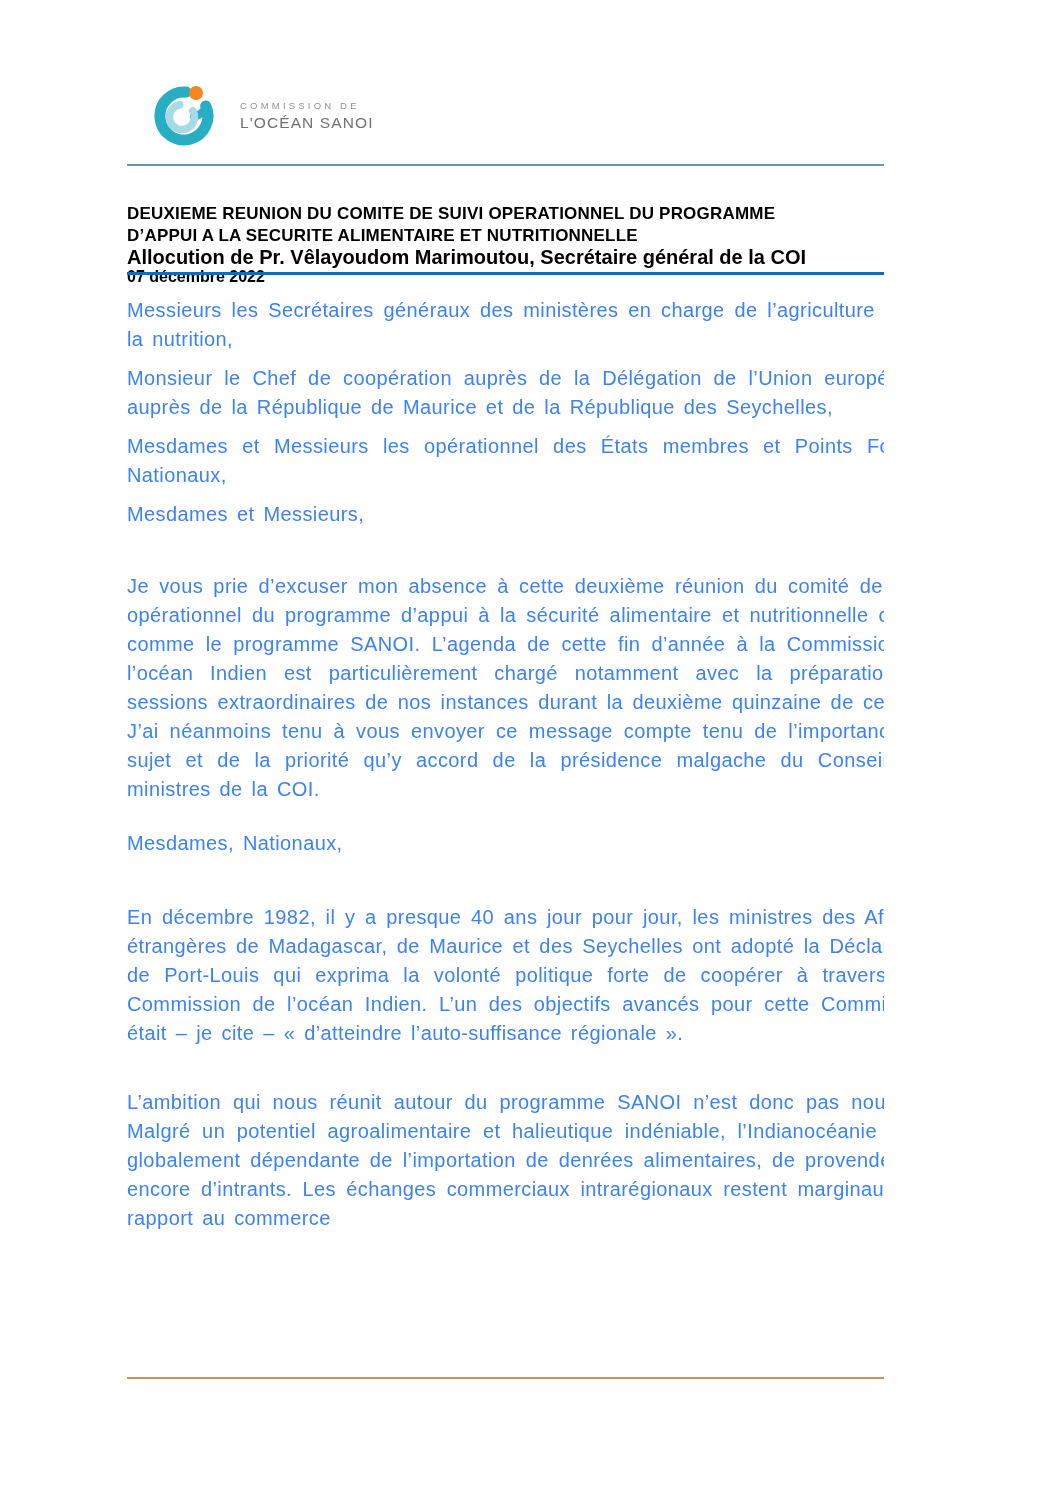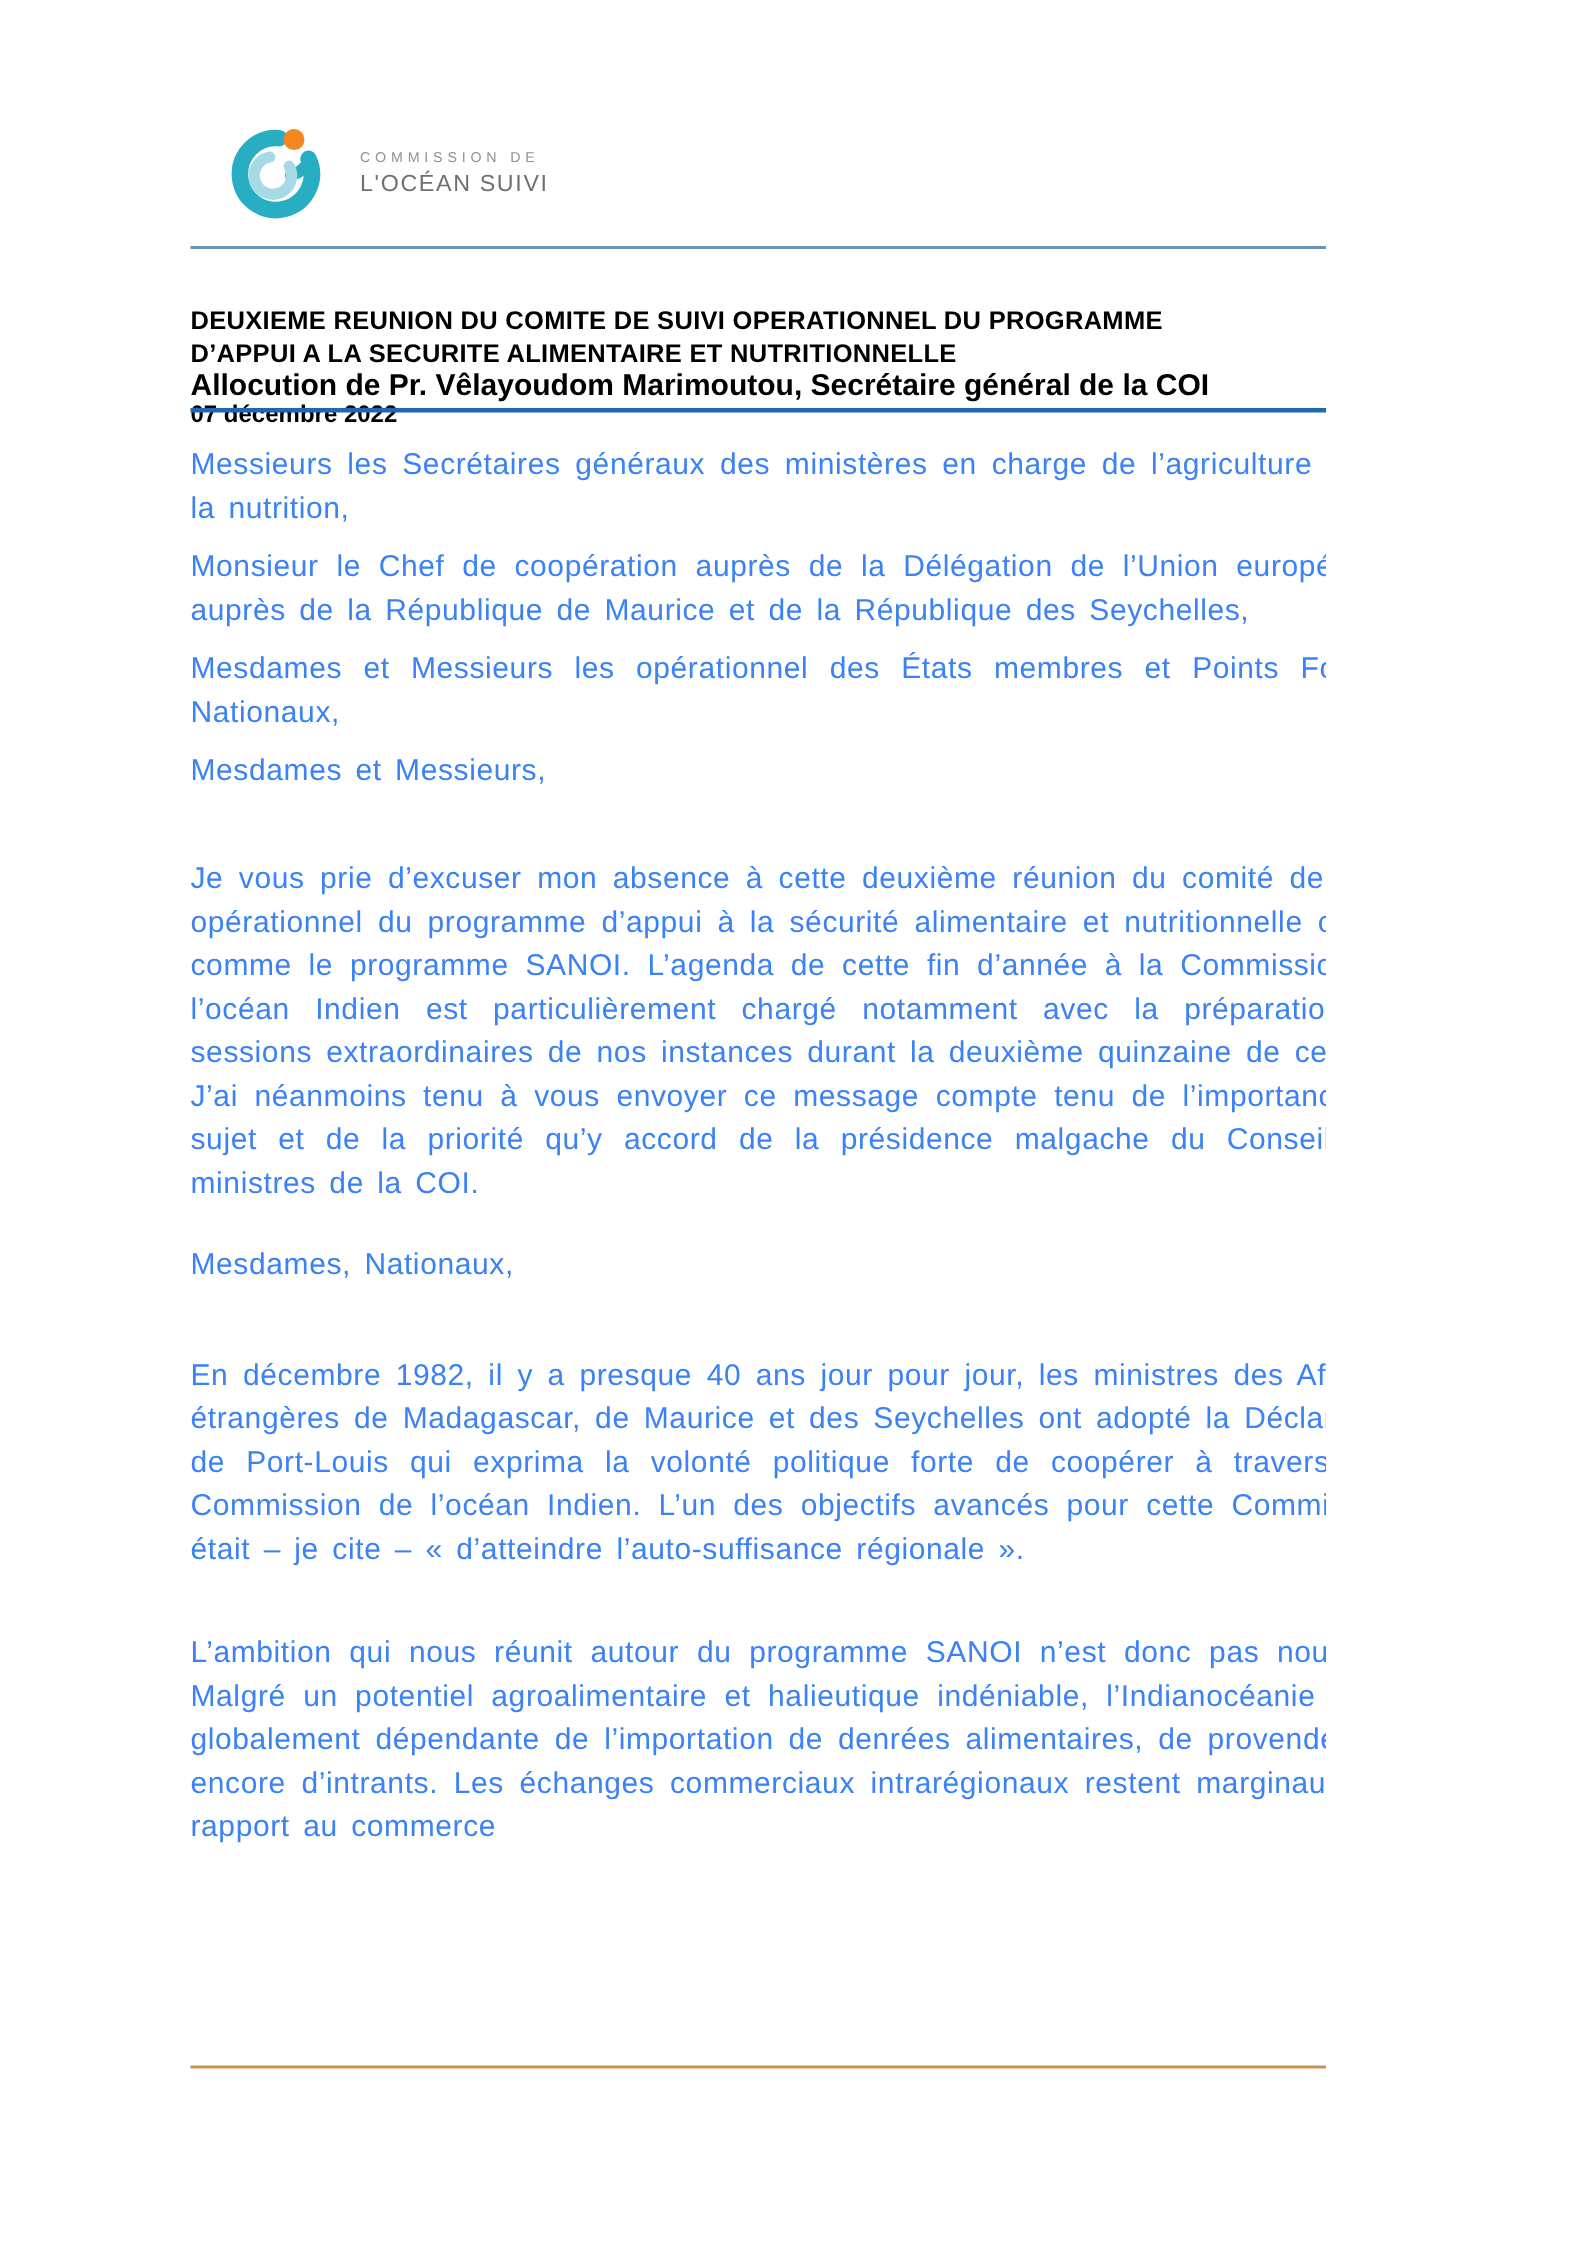--- a/index.html
+++ b/index.html
@@ -70,21 +70,21 @@
       <path d="M 55.7 24.9 A 24 24 0 1 1 36.1 11.1" fill="none" stroke="#28aec3" stroke-width="11" stroke-linecap="round"></path>
 
       <path d="M 56 26 Q 52.5 33.5 44 36" fill="none" stroke="#28aec3" stroke-width="8" stroke-linecap="round"></path>
 
       <path d="M 42.8 29.8 A 12.5 12.5 0 1 1 29.8 23.7" fill="none" stroke="#a6dae6" stroke-width="7.5" stroke-linecap="round"></path>
 
       <circle cx="46" cy="12" r="7" fill="#f6861f"></circle>
     </svg>
     <div class="logo-text">
       <div class="logo-text-line1">COMMISSION DE</div>
-      <div class="logo-text-line2">L'OCÉAN SUIVI</div>
+      <div class="logo-text-line2">L'OCÉAN SANOI</div>
     </div>
   </div>
 
   <div class="rule rule-top"></div>
 
   <div class="title-block">
     <div class="title-line">DEUXIEME REUNION DU COMITE DE SUIVI OPERATIONNEL DU PROGRAMME</div>
     <div class="title-line">D’APPUI A LA SECURITE ALIMENTAIRE ET NUTRITIONNELLE</div>
     <div class="subtitle">Allocution de Pr. Vêlayoudom Marimoutou, Secrétaire général de la COI</div>
     <div class="doc-date">07 décembre 2022</div>

